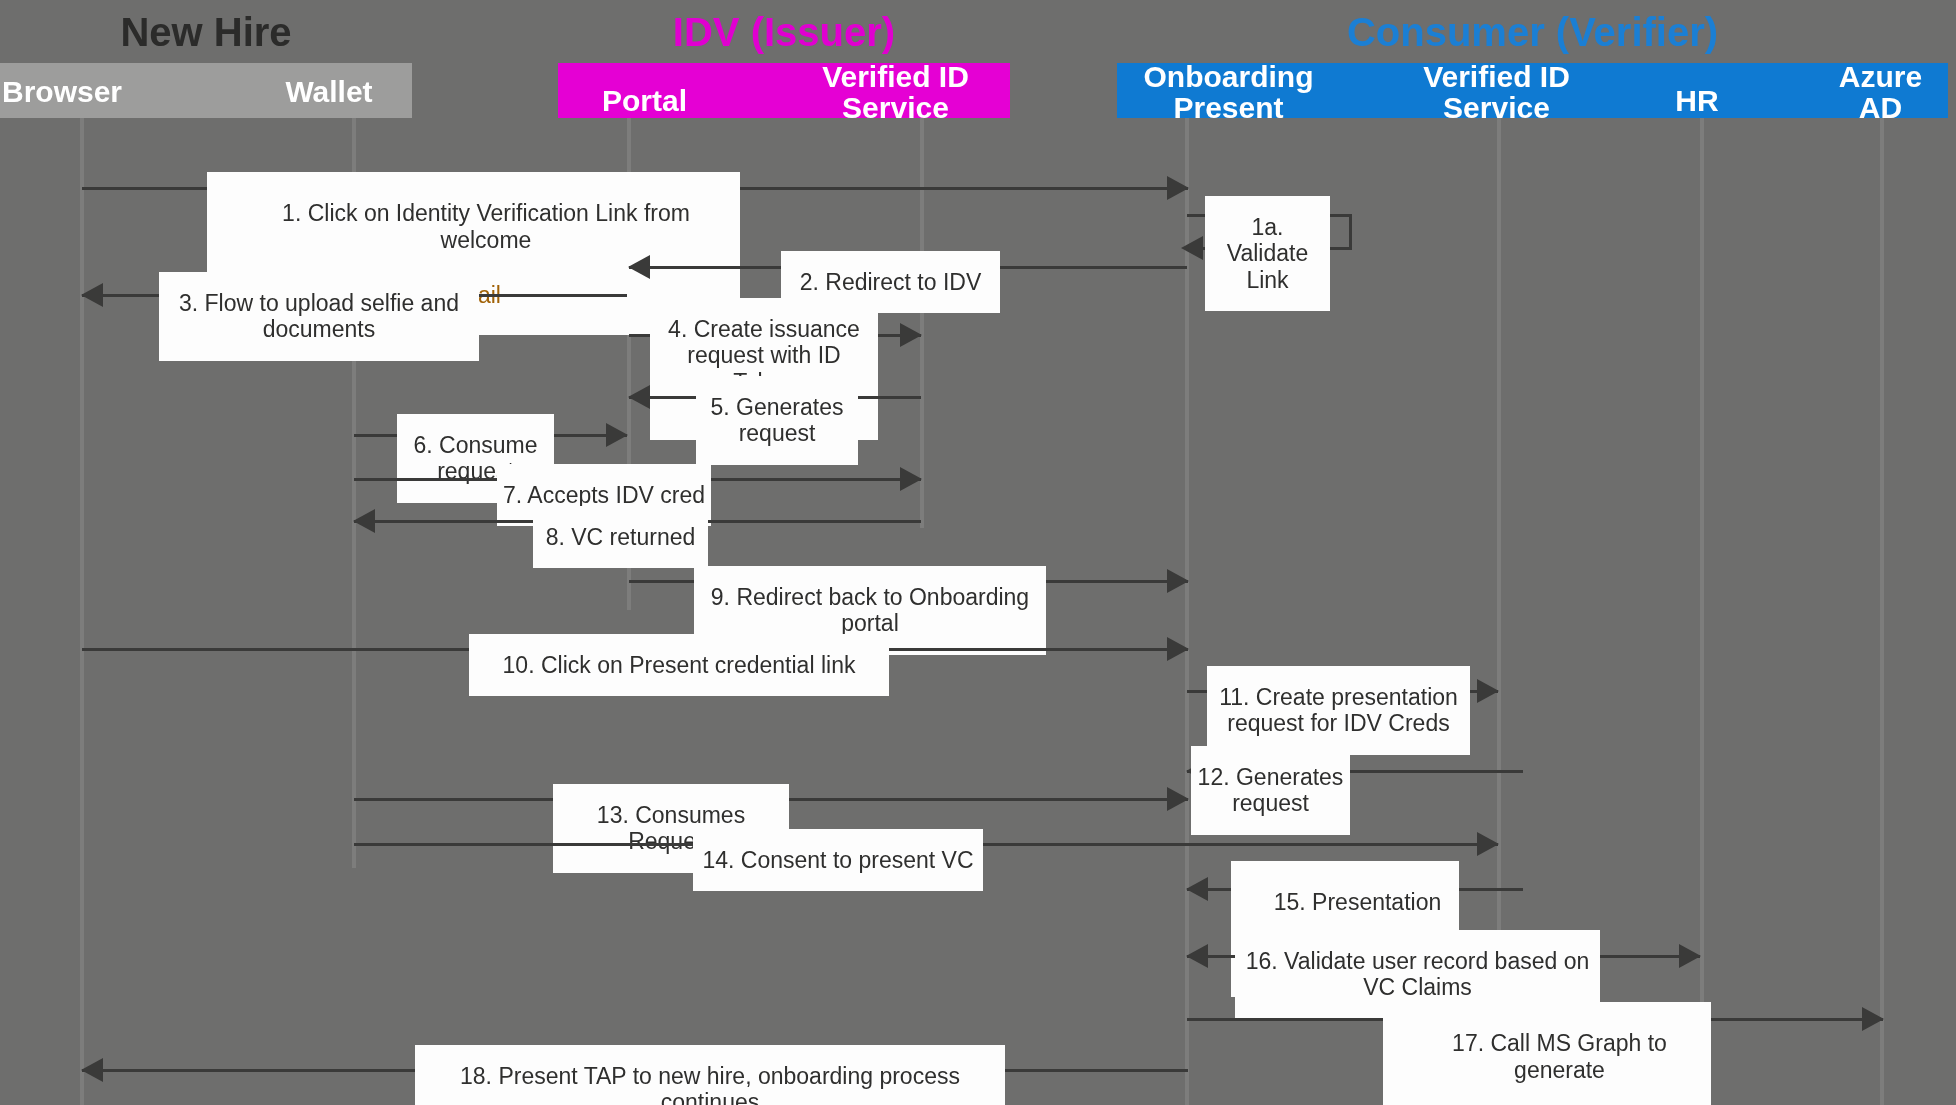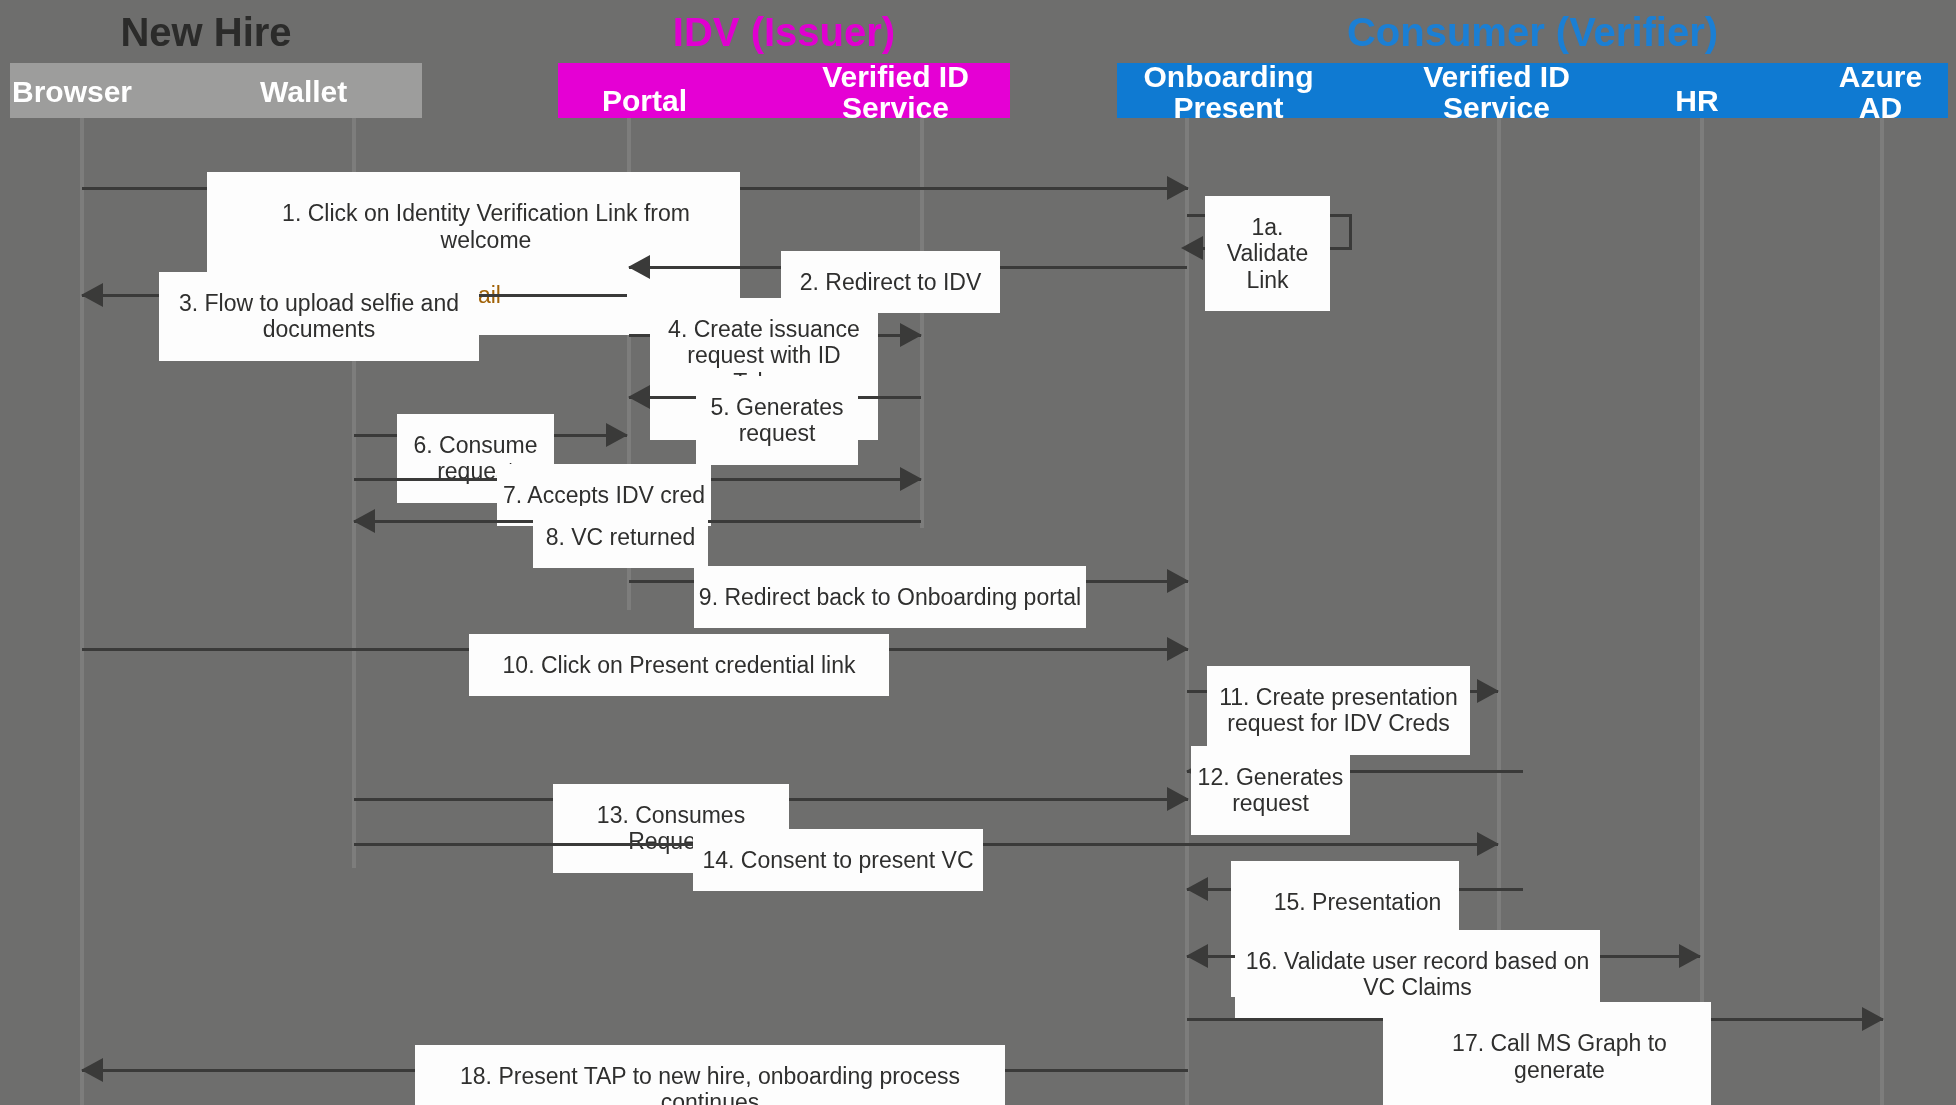--- a/index.html
+++ b/index.html
@@ -99,23 +99,23 @@
 <body>
 
 <div id="stage">
 
   <div class="group-title" style="left:0px;top:12px;width:412px;font-size:40px;color:#2b2b2a;">New Hire</div>
 
   <div class="group-title" style="left:558px;top:12px;width:452px;font-size:40px;color:#e000d0;">IDV  (Issuer)</div>
 
   <div class="group-title" style="left:1117px;top:12px;width:831px;font-size:40px;color:#1b7fd4;">Consumer (Verifier)</div>
 
-  <div class="band" style="left:10px;top:63px;width:412px;height:55px;background:#9d9d9c;">
+  <div class="band" style="left:0px;top:63px;width:412px;height:55px;background:#9d9d9c;">
     <div class="actor" style="left:2px;top:14px;width:160px;font-size:30px;text-align:left;">Browser</div>
-    <div class="actor" style="left:250px;top:14px;width:158px;font-size:30px;text-align:left;">Wallet</div>
+    <div class="actor" style="left:250px;top:14px;width:158px;font-size:30px;text-align:center;">Wallet</div>
   </div>
 
   <div class="band" style="left:558px;top:63px;width:452px;height:55px;background:#e500d4;">
     <div class="actor" style="left:44px;top:23px;width:170px;font-size:30px;text-align:left;">Portal</div>
     <div class="actor" style="left:235px;top:-1px;width:205px;font-size:30px;text-align:center;">Verified ID
 Service</div>
   </div>
 
   <div class="band" style="left:1117px;top:63px;width:831px;height:55px;background:#0f7ad2;">
     <div class="actor" style="left:4px;top:-1px;width:215px;font-size:30px;text-align:center;">Onboarding
@@ -198,21 +198,21 @@
   <div class="msg" style="left:354px;top:520px;width:567px;">
     <div class="line"></div>
     <div class="head left"></div>
   </div>
   <div class="label" style="left:533px;top:506px;width:175px;">8. VC returned</div>
 
   <div class="msg" style="left:629px;top:580px;width:559px;">
     <div class="line"></div>
     <div class="head right"></div>
   </div>
-  <div class="label" style="left:694px;top:566px;width:392px;">9. Redirect back to Onboarding portal</div>
+  <div class="label" style="left:694px;top:566px;width:352px;">9. Redirect back to Onboarding portal</div>
 
   <div class="msg" style="left:82px;top:648px;width:1106px;">
     <div class="line"></div>
     <div class="head right"></div>
   </div>
   <div class="label" style="left:469px;top:634px;width:420px;">10.  Click on Present credential link</div>
 
   <div class="msg" style="left:1187px;top:690px;width:311px;">
     <div class="line"></div>
     <div class="head right"></div>

